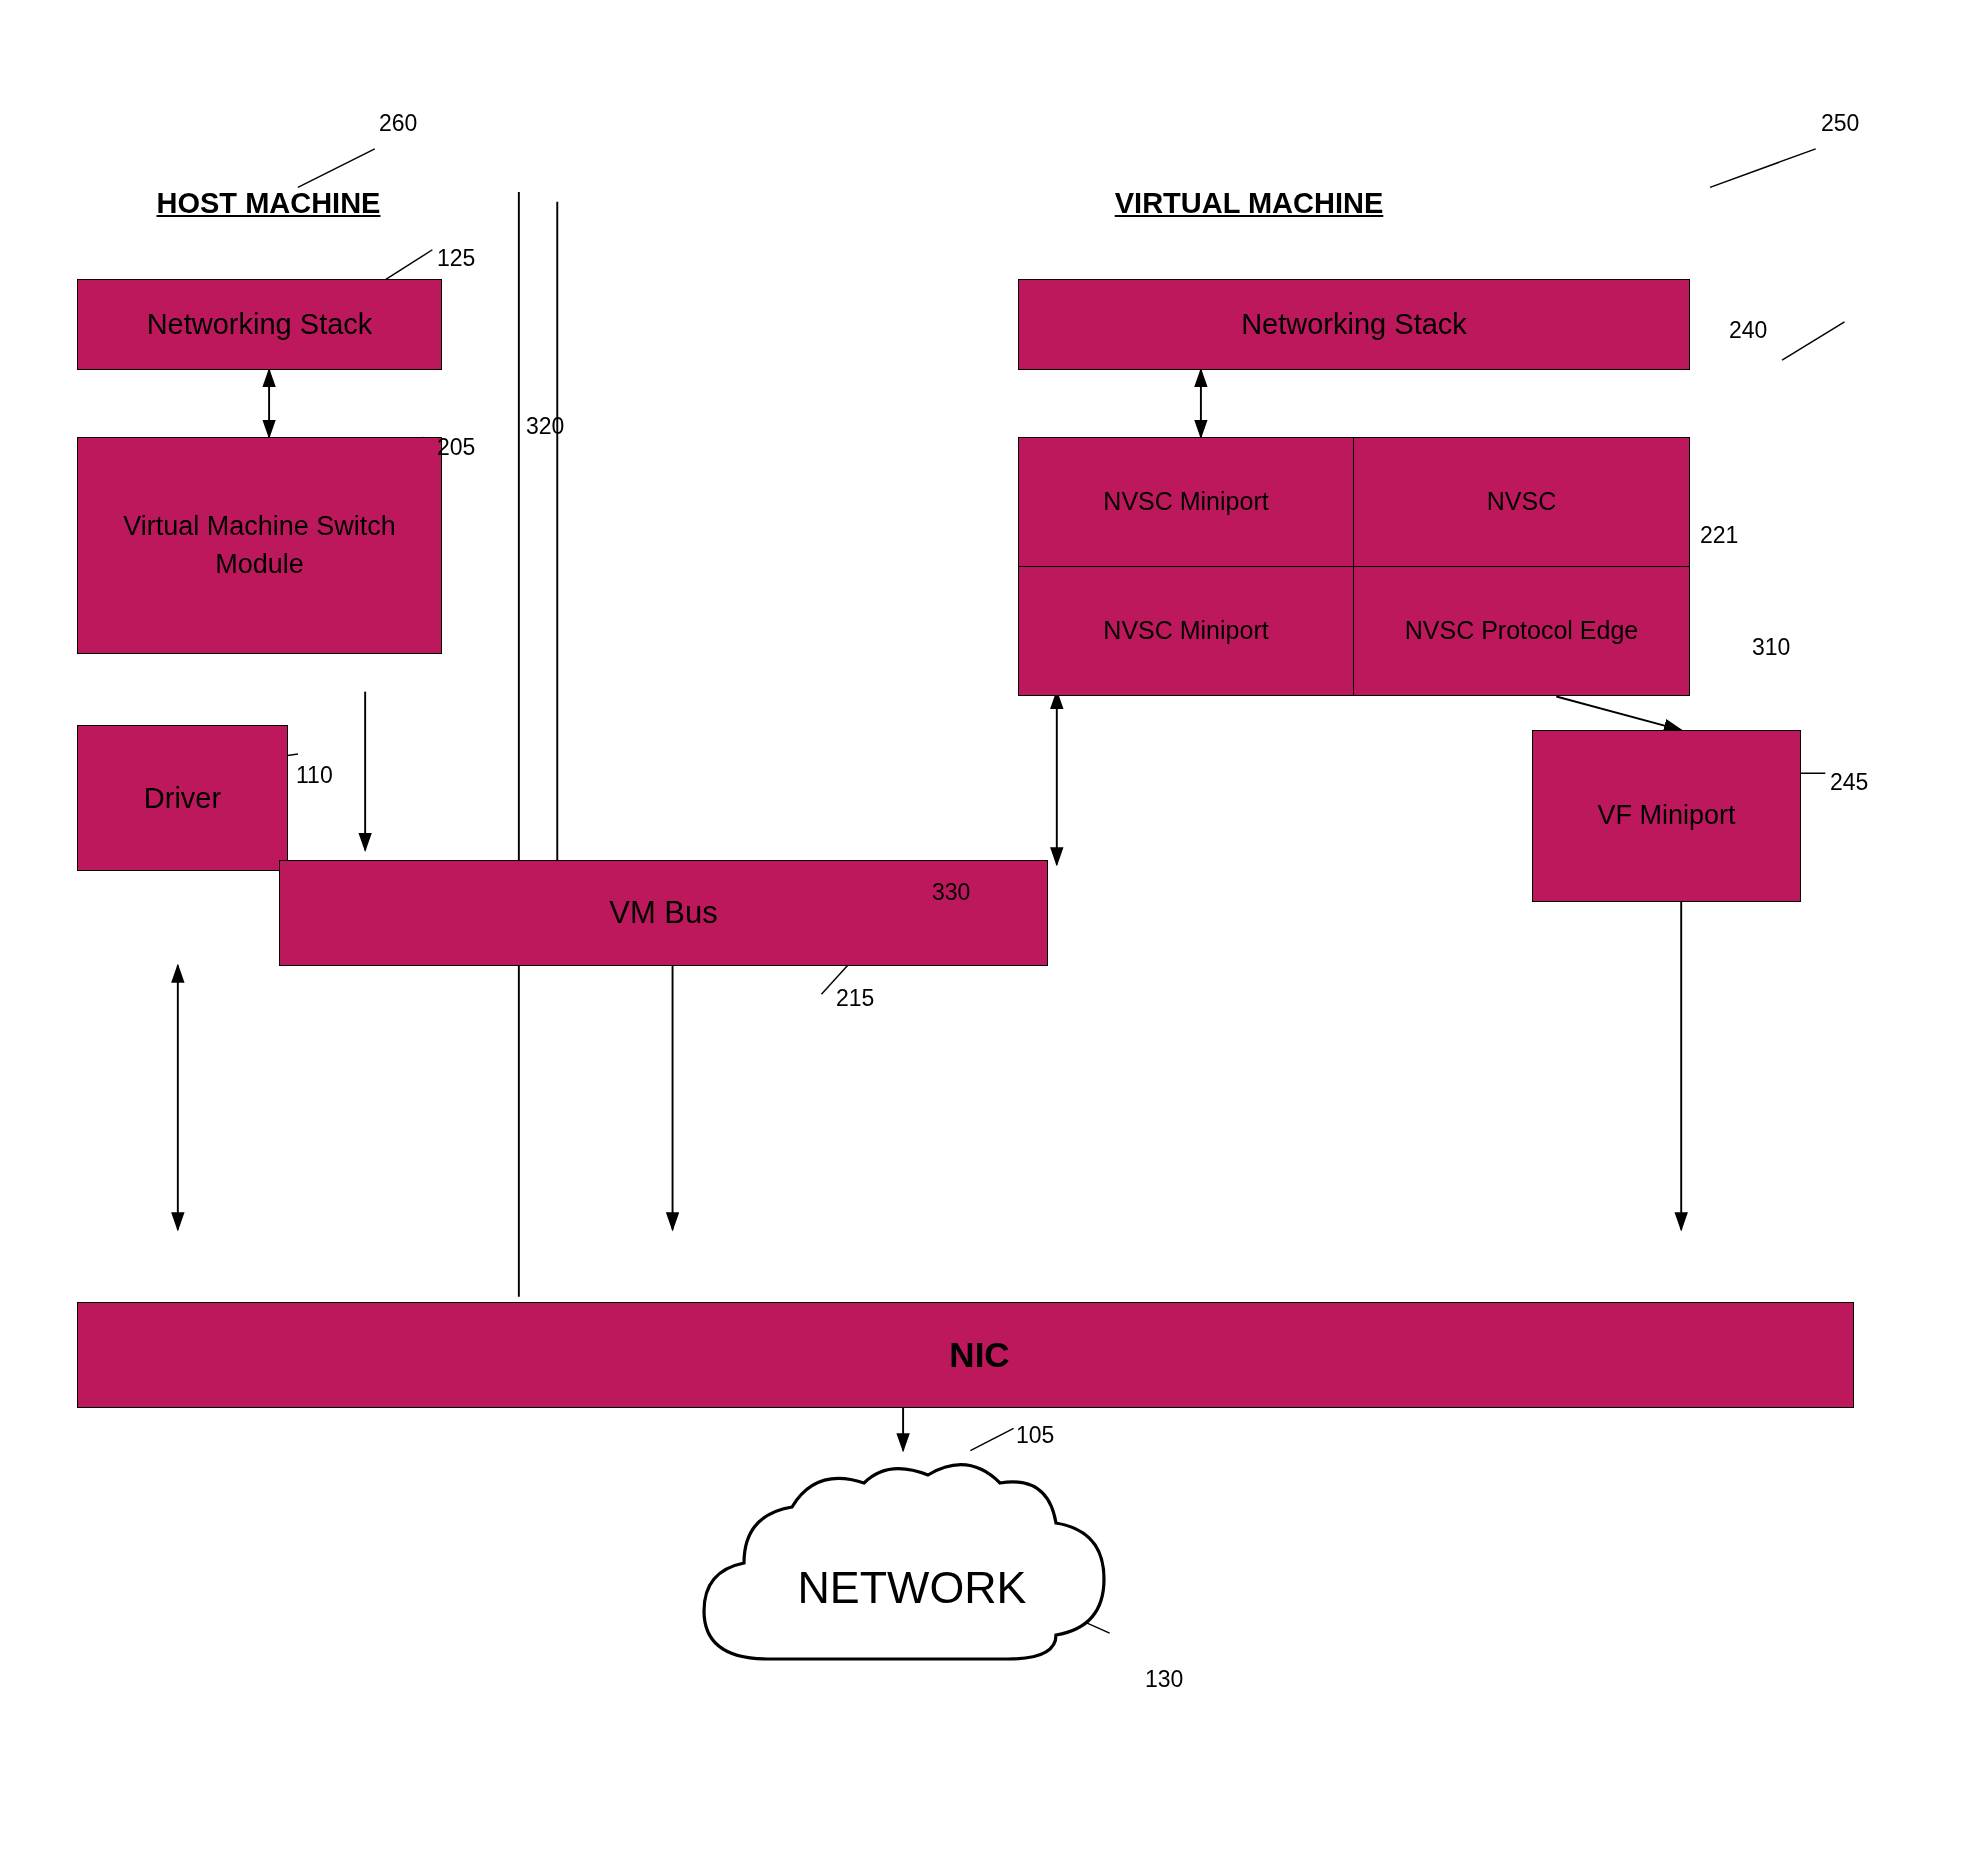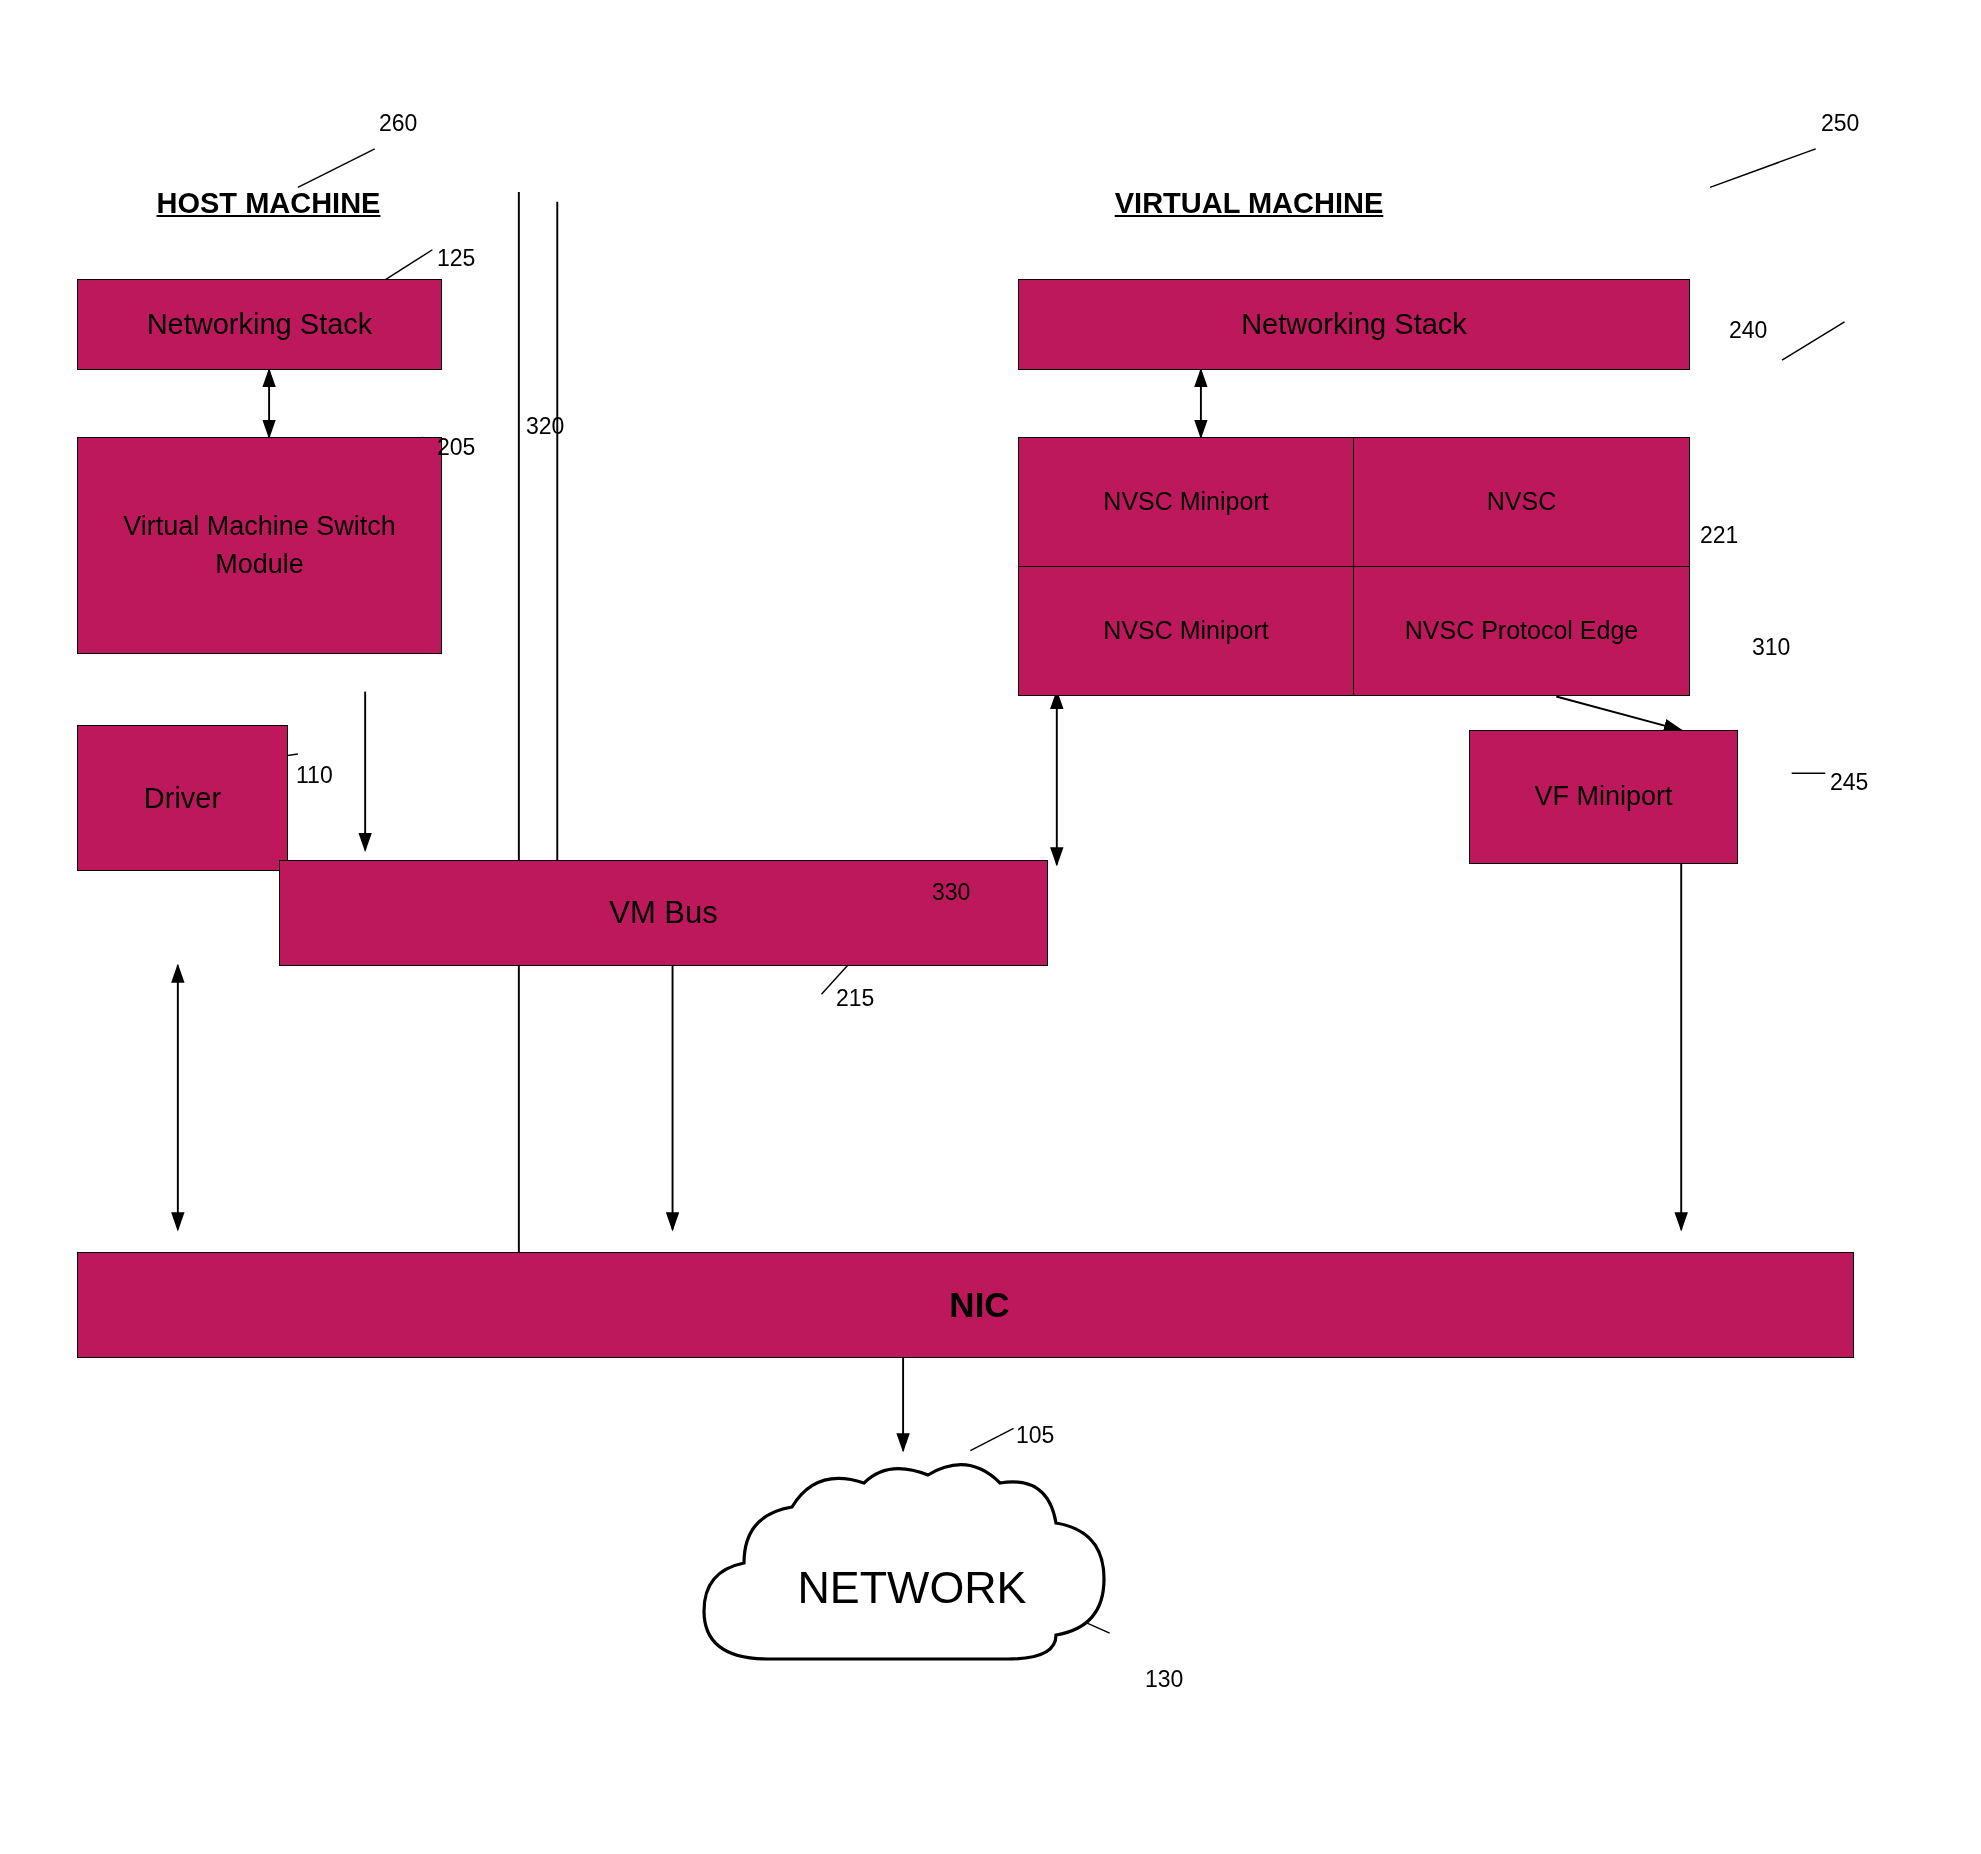--- a/index.html
+++ b/index.html
@@ -144,21 +144,21 @@
   <div class="ref-num" style="left: 437px; top: 434px;">205</div>
 
   <div class="box" style="left: 77px; top: 725px; width: 211px; height: 146px; font-size: 29px;">Driver</div>
 
   <div class="ref-num" style="left: 296px; top: 762px;">110</div>
 
   <div class="box" style="left: 279px; top: 860px; width: 769px; height: 106px; font-size: 31px;">VM Bus</div>
 
   <div class="ref-num" style="left: 836px; top: 985px;">215</div>
 
-  <div class="box" style="left: 77px; top: 1252px; width: 1777px; height: 106px; font-size: 35px; font-weight: bold; padding-left: 28px;">NIC</div>
+  <div class="box" style="left: 77px; top: 1302px; width: 1777px; height: 106px; font-size: 35px; font-weight: bold; padding-left: 28px;">NIC</div>
 
   <div class="box" style="left: 1018px; top: 279px; width: 672px; height: 91px; font-size: 29px;">Networking Stack</div>
 
   <div class="ref-num" style="left: 1729px; top: 317px;">240</div>
 
   <div class="box" style="left: 1018px; top: 437px; width: 672px; height: 259px; padding: 0; flex-direction: column; align-items: flex-end;">
 
     <div style="display: flex; width: 100%; height: 50%; border-bottom: 1.9px solid #000;">
       <div style="width: 50%; height: 100%; border-right: 1.9px solid #000; display: flex; align-items: center; justify-content: center; font-size: 25px; text-align: center; padding: 7.7px;">NVSC Miniport</div>
       <div style="width: 50%; height: 100%; display: flex; align-items: center; justify-content: center; font-size: 25px;">NVSC</div>
@@ -167,21 +167,21 @@
     <div style="display: flex; width: 100%; height: 50%;">
       <div style="width: 50%; height: 100%; border-right: 1.9px solid #000; display: flex; align-items: center; justify-content: center; font-size: 25px; text-align: center; padding: 7.7px;">NVSC Miniport</div>
       <div style="width: 50%; height: 100%; display: flex; align-items: center; justify-content: center; font-size: 25px; text-align: center; padding: 7.7px;">NVSC Protocol Edge</div>
     </div>
   </div>
 
   <div class="ref-num" style="left: 1700px; top: 522px;">221</div>
 
   <div class="ref-num" style="left: 1752px; top: 634px;">310</div>
 
-  <div class="box" style="left: 1469px; top: 730px; width: 269px; height: 134px; font-size: 27px; line-height: 1.4;">VF Miniport</div>
+  <div class="box" style="left: 1532px; top: 730px; width: 269px; height: 172px; font-size: 27px; line-height: 1.4;">VF Miniport</div>
 
   <div class="ref-num" style="left: 1830px; top: 769px;">245</div>
 
   <div class="ref-num" style="left: 526px; top: 413px;">320</div>
 
   <div class="ref-num" style="left: 932px; top: 879px;">330</div>
 
   <div class="ref-num" style="left: 1016px; top: 1422px;">105</div>
 
   <svg style="position: absolute; left: 624px; top: 1451px; width: 576px; height: 288px;" viewBox="0 0 300 180">

